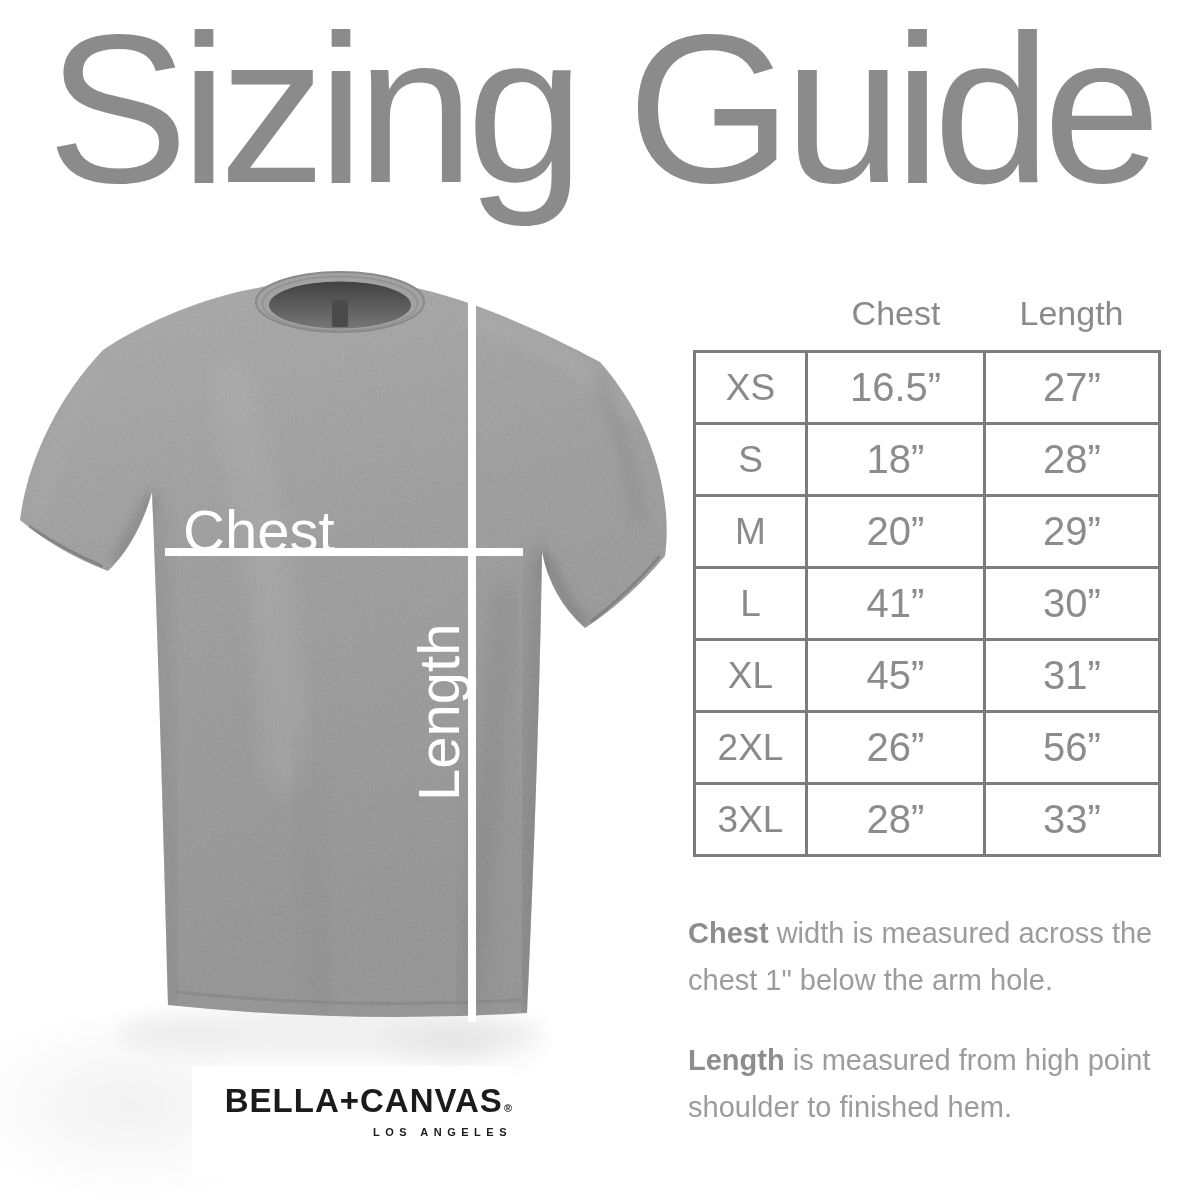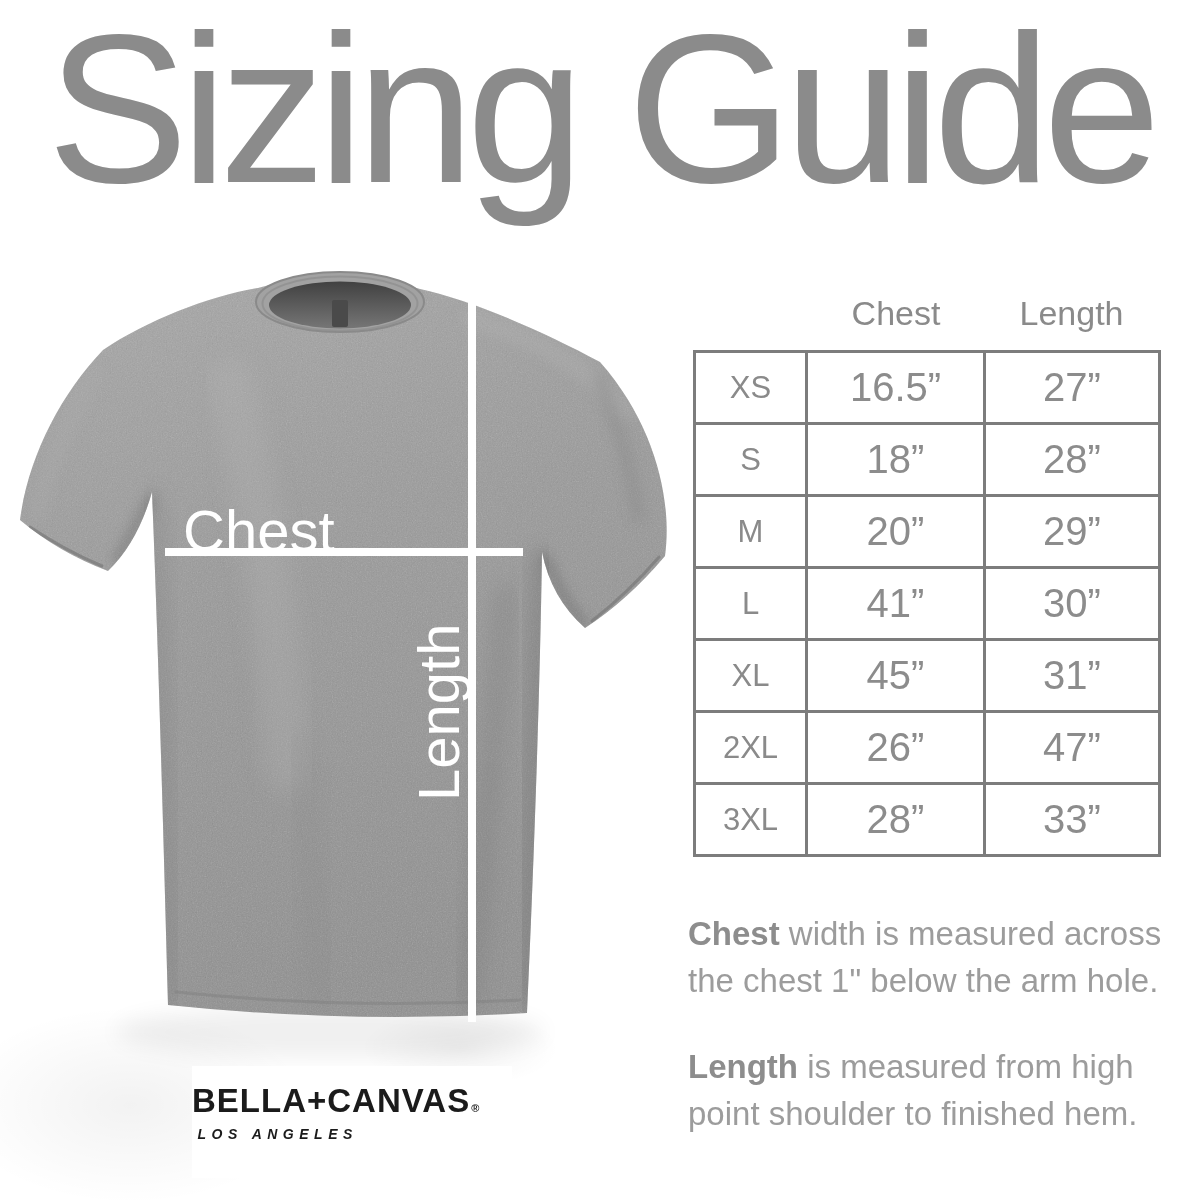--- a/index.html
+++ b/index.html
@@ -35,45 +35,45 @@
   .thead .c3{flex:1;text-align:center;}
   table.size-table{
     position:absolute;left:693px;top:350px;width:465px;
     border-collapse:collapse;table-layout:fixed;
   }
   table.size-table td{
     border:3px solid #7c7c7c;
     height:69px;padding:0;text-align:center;vertical-align:middle;
     color:#8c8c8c;font-size:40px;
   }
-  table.size-table td.sz{font-size:31px;color:#8a8a8a;}
+  table.size-table td.sz{font-size:37px;color:#8a8a8a;}
   
   .note{
     position:absolute;left:688px;width:480px;margin:0;
-    font-size:33px;line-height:47px;color:#9c9c9c;
+    font-size:29px;line-height:47px;color:#9c9c9c;
     background:#ffffff;
   }
   .note b{color:#8d8d8d;font-weight:700;}
   .note1{top:910px;}
-  .note2{top:1037px;margin-top:6px;}
+  .note2{top:1037px;}
   
   .brand{
     position:absolute;left:192px;top:1066px;width:320px;height:112px;
-    background:#ffffff;text-align:left;
+    background:#ffffff;text-align:right;
   }
   .brand-main{
     margin-top:16px;
     font-size:33px;font-weight:700;letter-spacing:1px;
     color:#1b1b1b;white-space:nowrap;
   }
   .brand-main .reg{font-size:11px;letter-spacing:0;margin-left:1px;}
   .brand-city{
     margin-top:6px;
-    font-size:14px;font-weight:700;letter-spacing:5.5px;text-indent:5.5px;
-    color:#1b1b1b;white-space:nowrap;font-style:italic;
+    font-size:11px;font-weight:700;letter-spacing:5.5px;text-indent:5.5px;
+    color:#1b1b1b;white-space:nowrap;
   }
 </style>
 </head>
 <body>
 
 <h1 class="title">Sizing Guide</h1>
 
 <div class="blob blob1"></div>
 <div class="blob blob2"></div>
 
@@ -199,21 +199,21 @@
       <td>30”</td>
     </tr>
     <tr>
       <td class="sz">XL</td>
       <td>45”</td>
       <td>31”</td>
     </tr>
     <tr>
       <td class="sz">2XL</td>
       <td>26”</td>
-      <td>47”</td>
+      <td>56”</td>
     </tr>
     <tr>
       <td class="sz">3XL</td>
       <td>28”</td>
       <td>33”</td>
     </tr>
   </tbody>
 </table>
 
 <p class="note note1"><b>Chest</b><span> width is measured across the chest 1" below the arm hole.</span></p>

